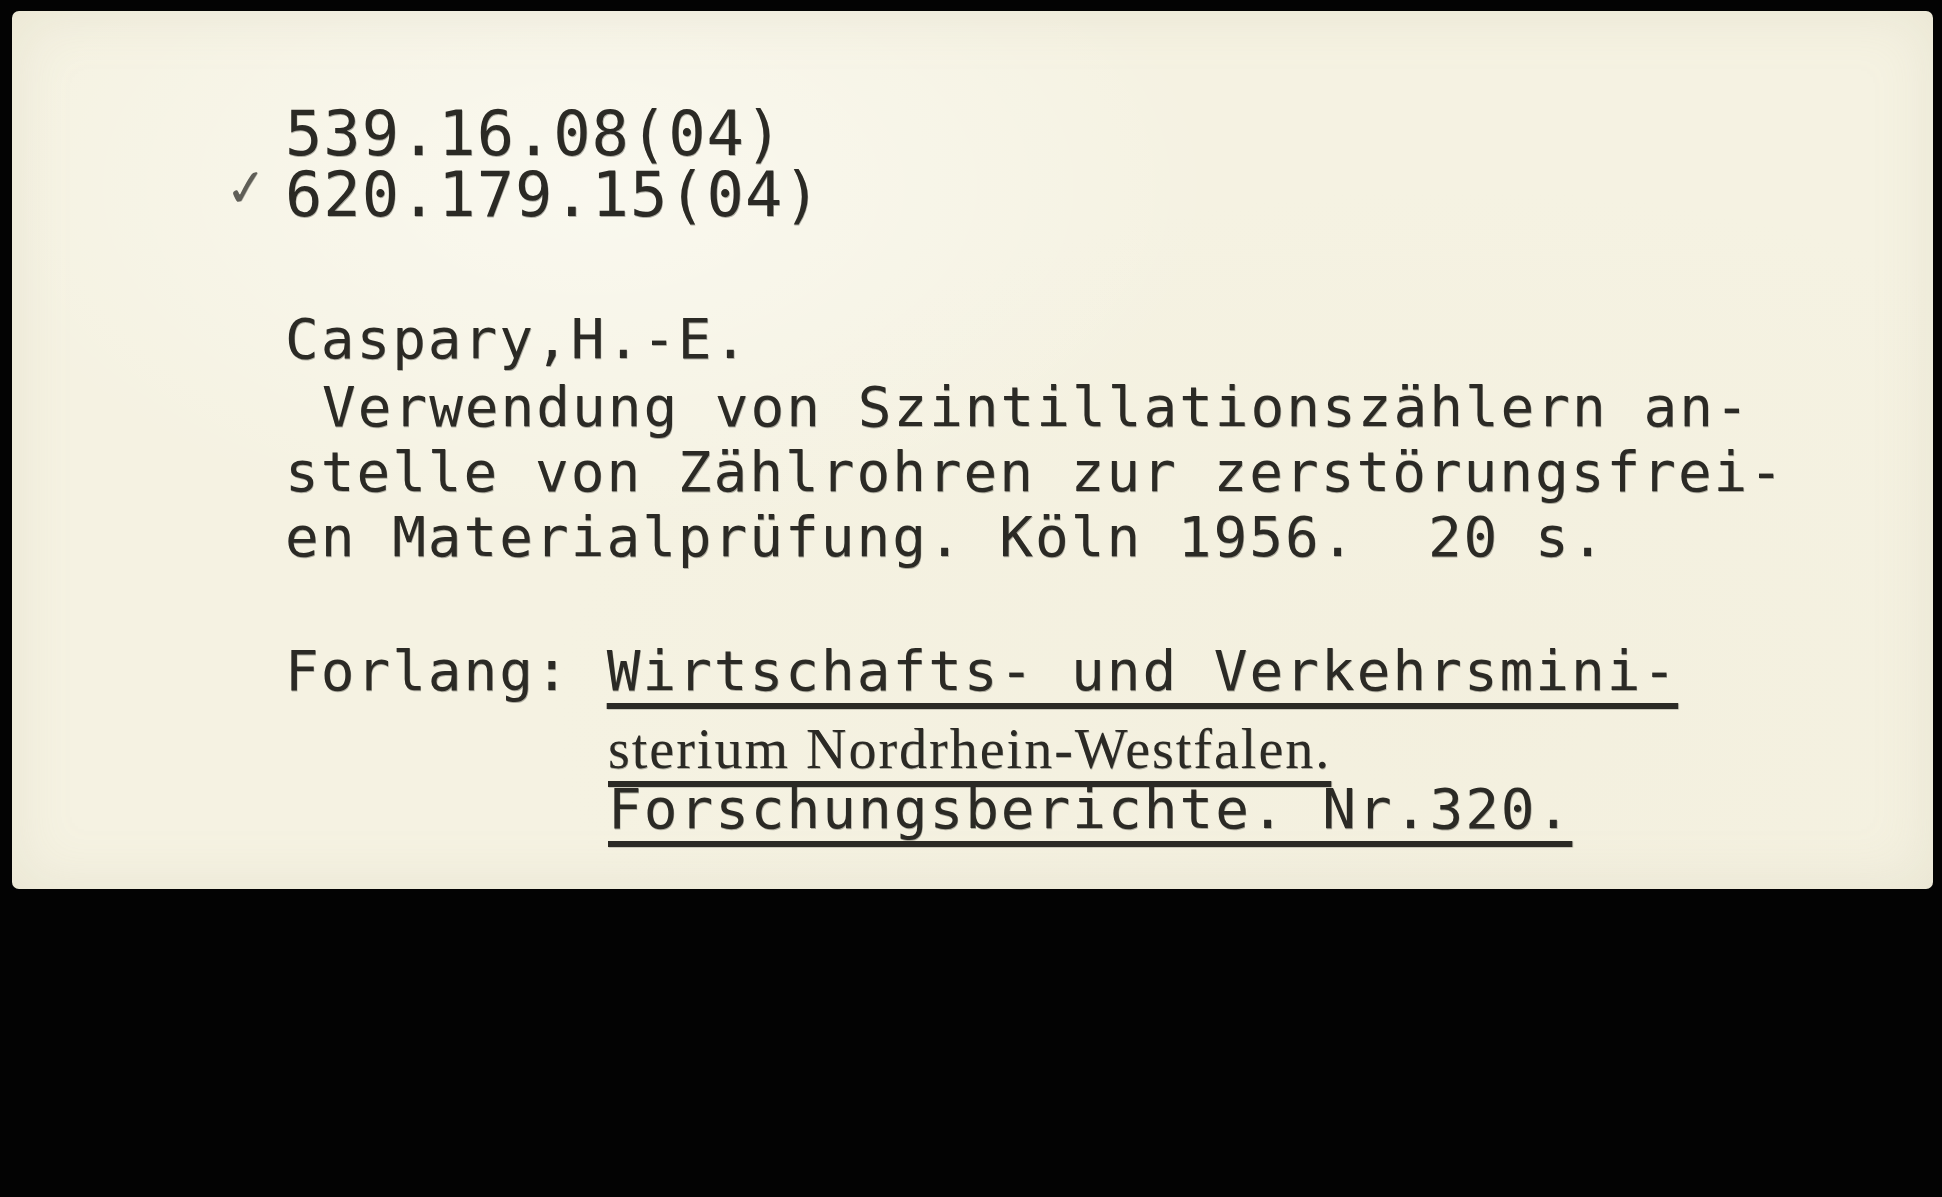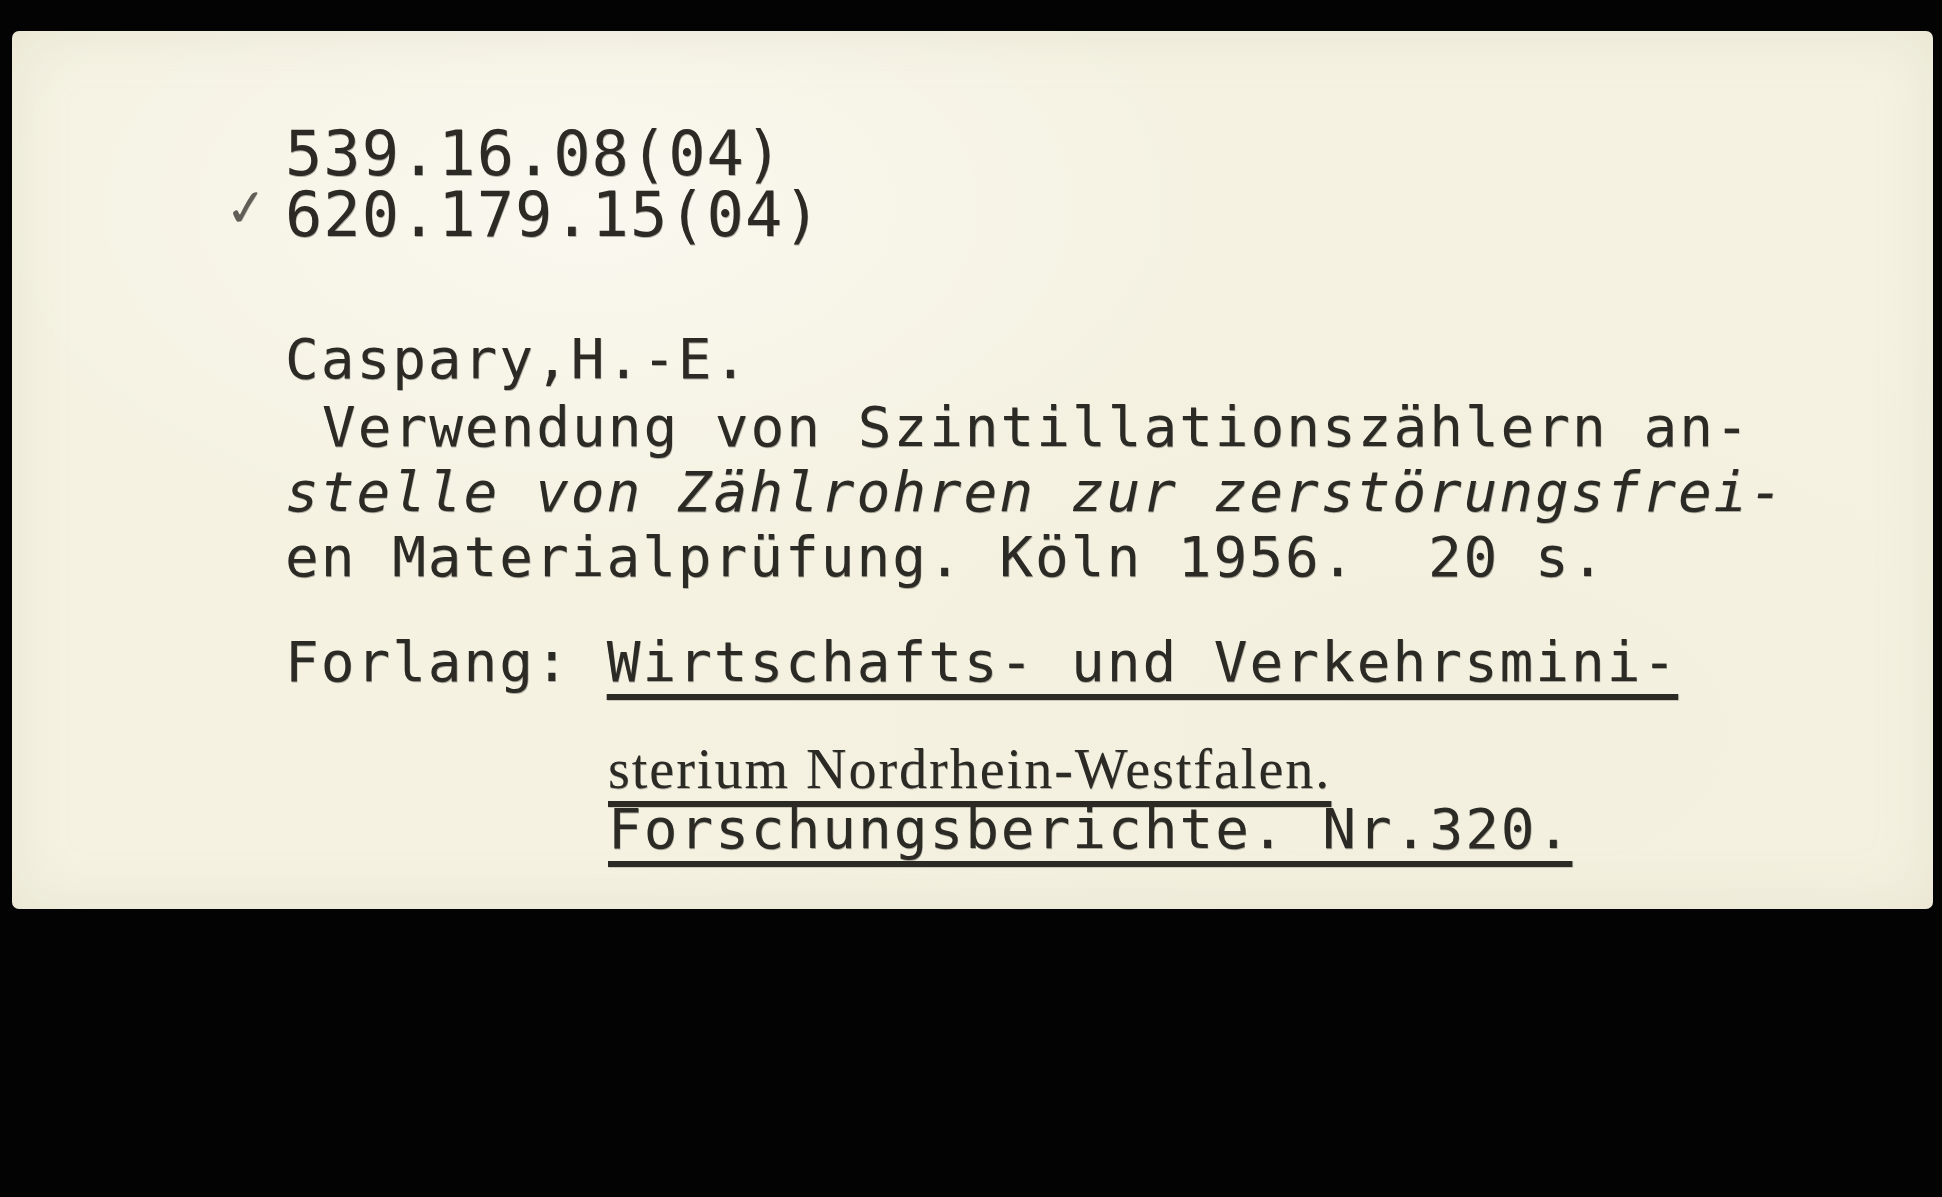--- a/index.html
+++ b/index.html
@@ -5,21 +5,20 @@
   html,body { margin:0; padding:0; }
   body {
     background:#030303;
     font-family:"DejaVu Sans Mono", monospace;
   }
   .stage {
     position:relative;
     width:1942px; height:904px;
     background:#030303;
     overflow:hidden;
-    margin-top:20px;
   }
   
   .card {
     position:absolute;
     left:12px; top:11px; right:9px; bottom:15px;
     background:
       radial-gradient(ellipse 900px 500px at 30% 20%, rgba(255,255,252,0.5), rgba(255,255,252,0) 70%),
       radial-gradient(ellipse 1200px 700px at 75% 80%, rgba(242,238,220,0.6), rgba(242,238,220,0) 75%),
       #f5f2e2;
     border-radius:7px;
@@ -92,25 +91,25 @@
     <div class="line class-line" style="left:273px; top:92px;">539.16.08(04)</div>
 
     <div class="checkmark">✓</div>
 
     <div class="line class-line" style="left:273px; top:153px;">620.179.15(04)</div>
 
     <div class="line" style="left:273px; top:300px;">Caspary,H.-E.</div>
 
     <div class="line" style="left:310px; top:368px;">Verwendung von Szintillationszählern an-</div>
 
-    <div class="line" style="left:273px; top:433px;font-style:italic;">stelle von Zählrohren zur zerstörungsfrei-</div>
+    <div class="line" style="left:273px; top:433px;">stelle von Zählrohren zur zerstörungsfrei-</div>
 
     <div class="line" style="left:273px; top:498px;">en Materialprüfung. Köln 1956.  20 s.</div>
 
-    <div class="line" style="left:273px; top:603px;"><span>Forlang:</span><span class="ul forlang-ul">Wirtschafts- und Verkehrsmini-</span></div>
+    <div class="line" style="left:273px; top:632px;"><span>Forlang:</span><span class="ul forlang-ul">Wirtschafts- und Verkehrsmini-</span></div>
 
     <div class="line" style="left:596px; top:710px;font-family:Liberation Serif, serif;"><span class="ul">sterium Nordrhein-Westfalen.</span></div>
 
     <div class="line" style="left:596px; top:770px;"><span class="ul">Forschungsberichte. Nr.320.</span></div>
 
   </div>
 
   <div class="hole"></div>
 
   <div class="stamp">SK</div>

